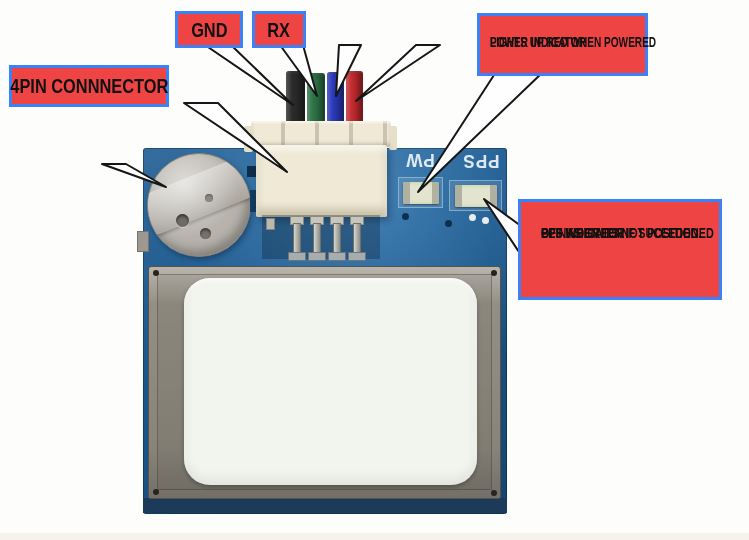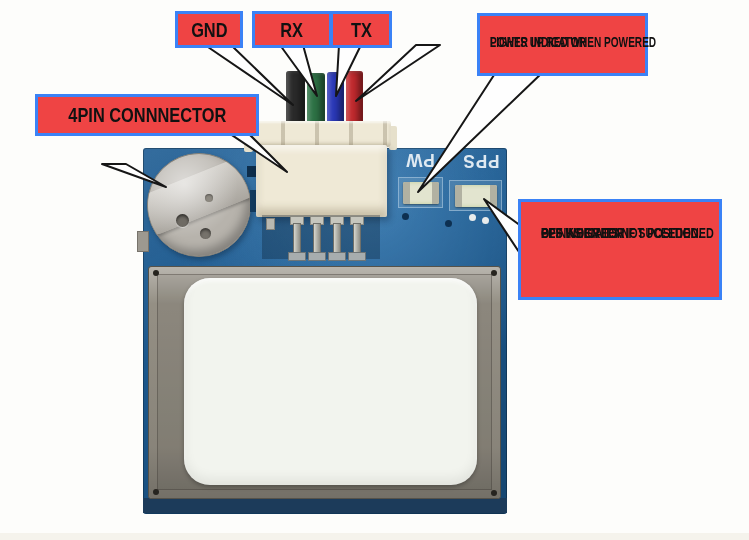--- a/index.html
+++ b/index.html
@@ -103,26 +103,26 @@
   
   .callout { background:#ef4444; border:3px solid #3b82f6; color:#111; z-index:30;
     display:flex; align-items:center; justify-content:center; }
   .cond { position:static; display:inline-block; white-space:nowrap; font-weight:bold;
     transform:scaleX(.78); transform-origin:center; }
   .callout.multi { flex-direction:column; align-items:flex-start; justify-content:flex-start; }
   .callout.multi .line { position:static; }
   .callout.multi .cond { transform:scaleX(.72); transform-origin:left center; }
 
   .c-gnd  { left:175px; top:11px; width:68px; height:37px; font-size:21px; }
-  .c-rx   { left:252px; top:11px; width:80px; height:37px; font-size:21px; }
+  .c-rx   { left:252px; top:11px; width:54px; height:37px; font-size:21px; }
   .c-tx   { left:330px; top:11px; width:62px; height:37px; font-size:21px; }
   .c-vcc  { left:403px; top:11px; width:66px; height:37px; font-size:21px; }
   .c-power{ left:477px; top:13px; width:171px; height:63px; font-size:14px;
             padding:17px 6px 0 10px; line-height:1.42; }
-  .c-4pin { left:35px; top:65px; width:224px; height:42px; font-size:21px;margin-top:29px; }
+  .c-4pin { left:9px; top:65px; width:160px; height:42px; font-size:21px; }
   .c-batt { left:25px; top:124px; width:106px; height:44px; font-size:17px; }
   .c-pps  { left:518px; top:199px; width:204px; height:101px; font-size:15px;
             padding:20px 6px 0 20px; line-height:1.42; }
 </style>
 </head>
 <body>
 
 <div id="stage">
 
   <div class="photo">
@@ -212,23 +212,20 @@
     <polygon points="166,187 102,164 126,164"></polygon>
     <polygon points="484,199 521,226 521,255"></polygon>
   </svg>
 
   <div class="callout c-gnd">
     <span class="cond">GND</span>
   </div>
   <div class="callout c-rx">
     <span class="cond">RX</span>
   </div>
-  <div class="callout c-tx">
-    <span class="cond">TX</span>
-  </div>
 
   <div class="callout multi c-power">
     <div class="line">
       <span class="cond">POWER INDICATOR</span>
     </div>
     <div class="line">
       <span class="cond">LIGHTS UP RED WHEN POWERED</span>
     </div>
   </div>
 

